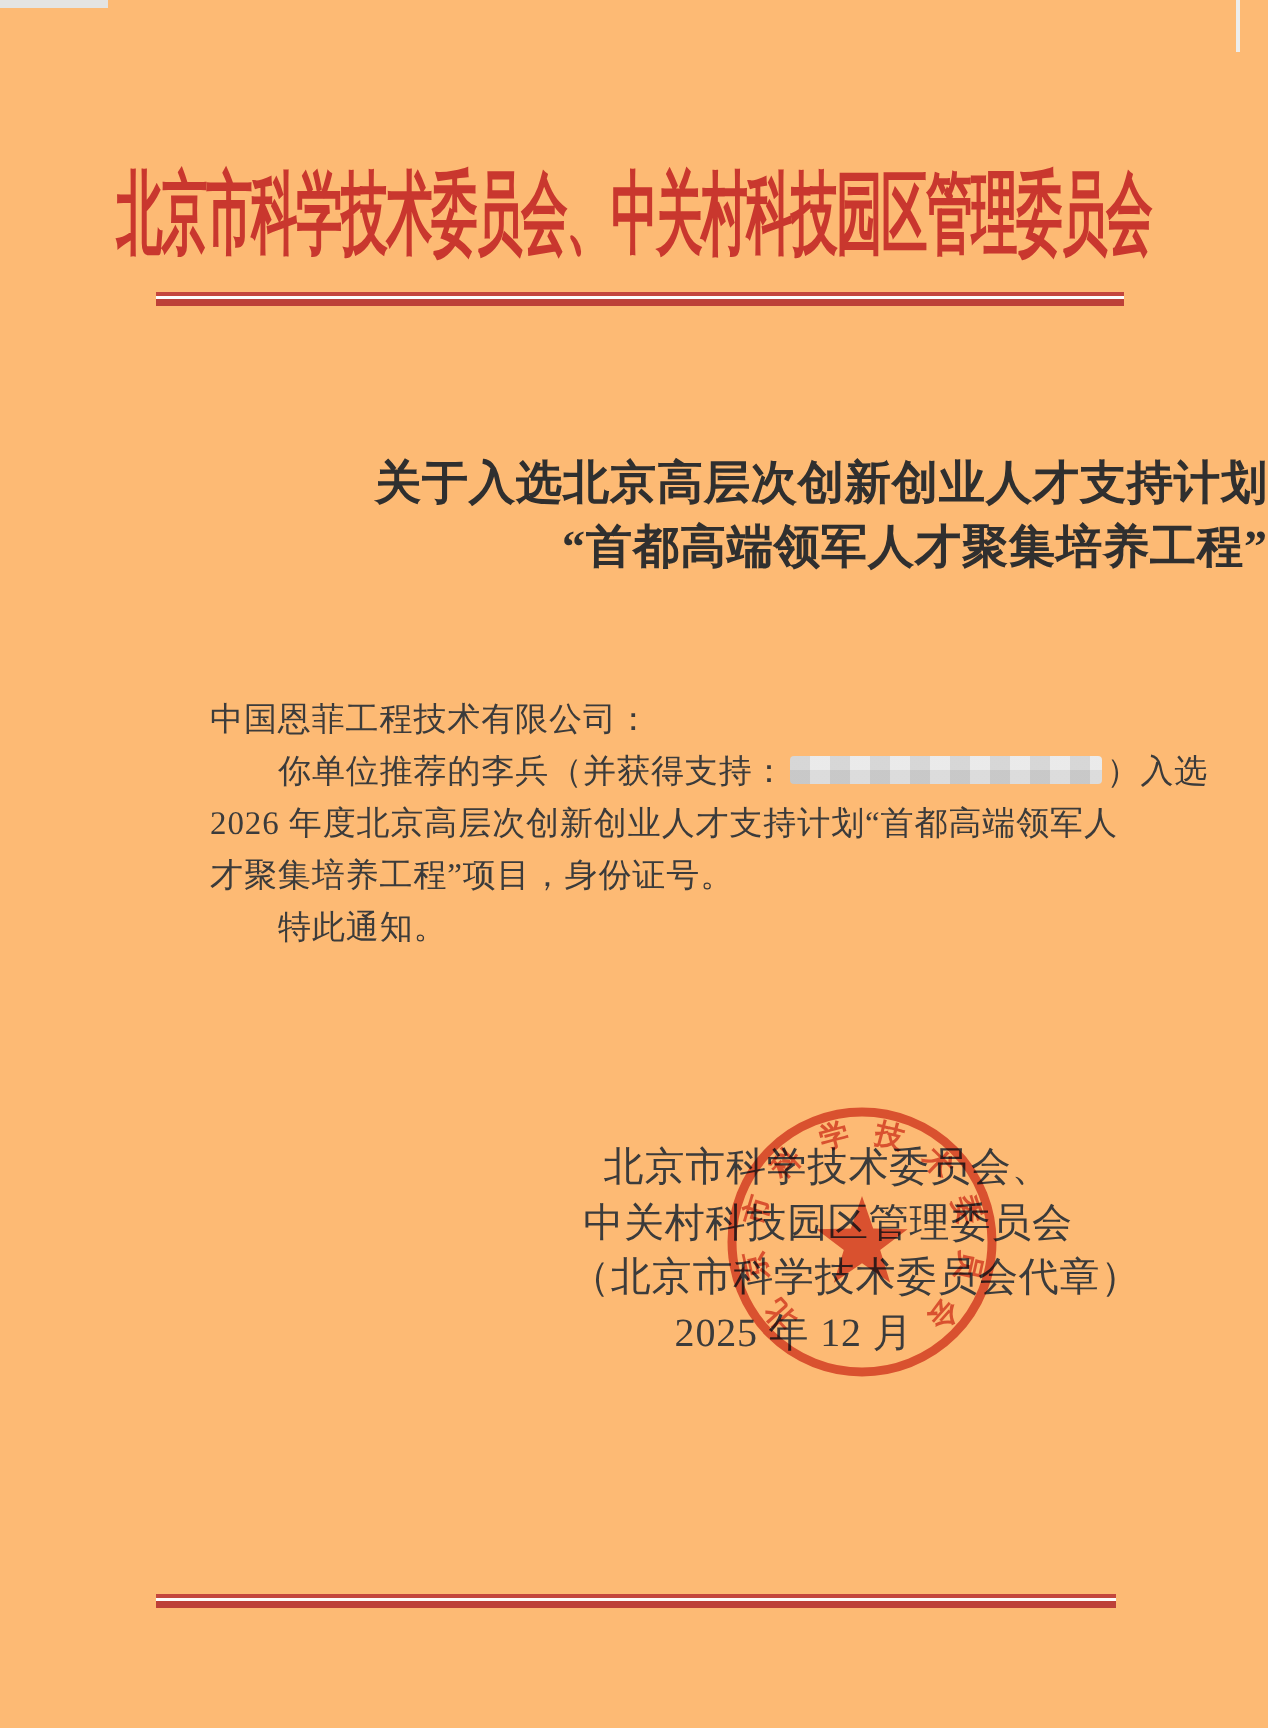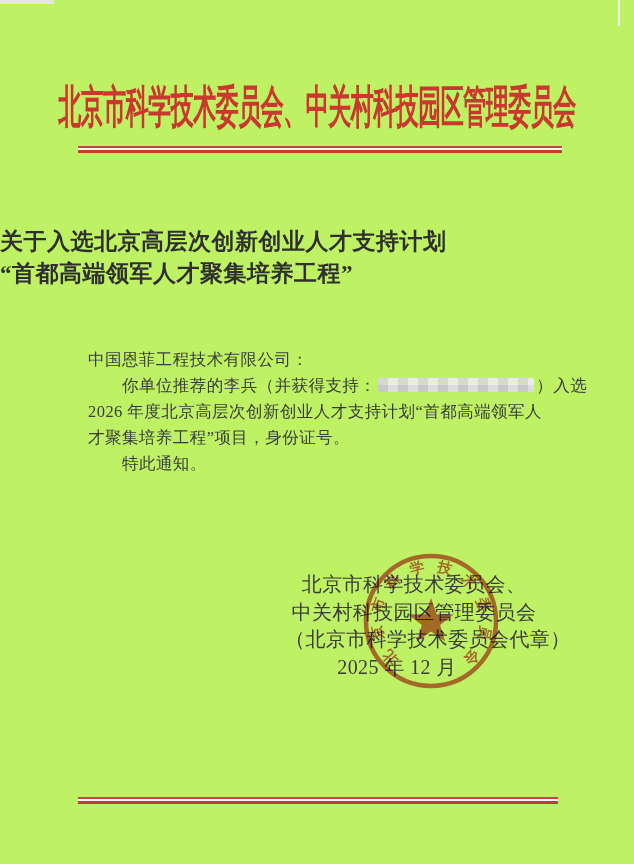--- a/index.html
+++ b/index.html
@@ -1,41 +1,41 @@
 <!DOCTYPE html>
 <html><head>
 <meta charset="utf-8">
 <style>
   html,body{margin:0;padding:0;background:#ffffff;}
   .page{
     position:relative;width:634px;height:864px;overflow:hidden;
-    background:#bef264;
+    background:#fdba74;
     font-family:"Liberation Serif","DejaVu Serif",serif;
   }
   .scan-edge{position:absolute;left:0;top:0;width:54px;height:4px;background:#e4e4e2;}
   .scan-edge-r{position:absolute;right:14px;top:0;width:2px;height:26px;background:#ededeb;}
 
   .letterhead{
     position:absolute;top:81px;left:0;width:634px;
     text-align:center;font-size:23px;font-weight:bold;line-height:27px;
     color:#c9372e;letter-spacing:-0.5px;white-space:nowrap;
     transform:scaleY(1.95);transform-origin:50% 0;
   }
   .rule{position:absolute;left:78px;width:484px;height:7px;
     background:linear-gradient(180deg,#c4463d 0,#c4463d 2px,#fdfcfb 2px,#fdfcfb 3.6px,#bd4038 3.6px,#bd4038 7px);}
   .rule-top{top:146px;}
   .rule-bottom{top:797px;width:480px;}
 
   .notice-title{
-    position:absolute;top:226px;left:0;width:634px;text-align:left;
+    position:absolute;top:226px;left:0;width:634px;text-align:right;
     font-size:23px;font-weight:bold;line-height:32px;color:#2f2f2f;letter-spacing:0.5px;
   }
 
   .body-block{
-    position:absolute;left:88px;top:347px;width:484px;
+    position:absolute;left:105px;top:347px;width:484px;
     font-size:16.5px;line-height:26px;color:#3b3b3b;letter-spacing:0.45px;
     white-space:nowrap;
   }
   .bl{height:26px;}
   .indent{padding-left:34px;}
   .redact{
     display:inline-block;width:156px;height:14px;vertical-align:-1px;
     border-radius:2px;margin:0 2px;
     background:
       repeating-linear-gradient(90deg,rgba(160,160,160,.28) 0 10px,rgba(230,230,230,.28) 10px 20px),

